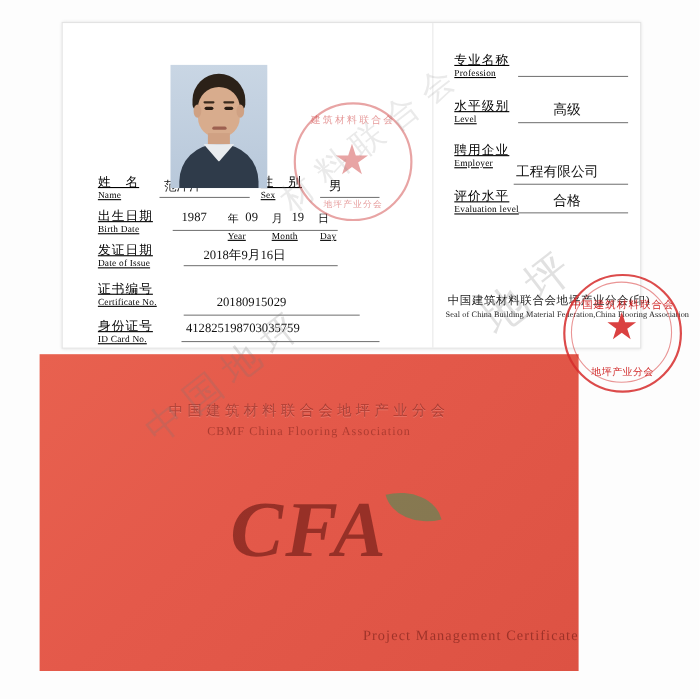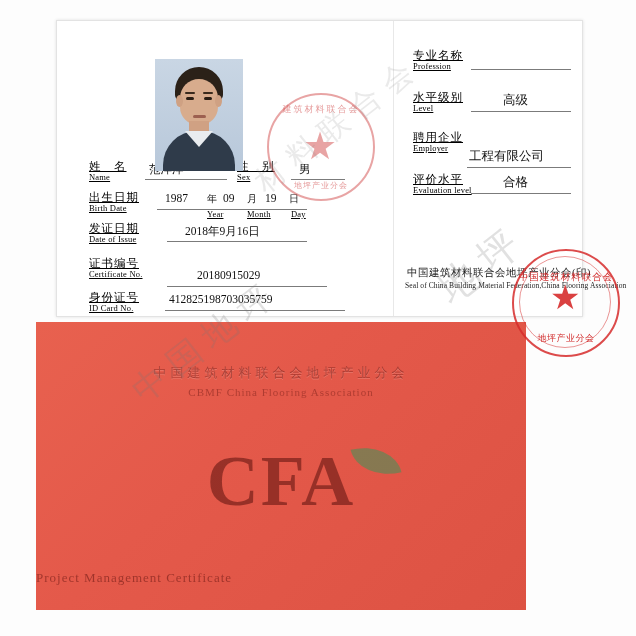--- a/index.html
+++ b/index.html
@@ -232,20 +232,21 @@
   #cfa {
     position: absolute;
     left: 0; top: 118px;
     width: 100%;
     text-align: center;
     font-size: 72px;
     font-weight: bold;
     letter-spacing: 2px;
     color: rgba(105,24,20,0.62);
     font-family: "Liberation Serif", serif;
+    font-style: italic;
   }
   #cfa-leaf {
     position: absolute;
     left: 318px;
     top: 122px;
     width: 44px;
     height: 34px;
     border-radius: 0 100% 0 100%;
     background: rgba(60,150,90,0.55);
     transform: rotate(-14deg);
@@ -257,21 +258,21 @@
     width: 100%;
     text-align: center;
     font-size: 15px;
     letter-spacing: 12px;
     color: rgba(110,26,21,0.6);
   }
   #cover .title-en {
     position: absolute;
     left: 0; bottom: 24px;
     width: 100%;
-    text-align: left;
+    text-align: right;
     font-size: 13px;
     letter-spacing: 1px;
     color: rgba(110,26,21,0.58);
   }
 
   
   #org-seal {
     position: absolute;
     left: 455px;
     top: 228px;

